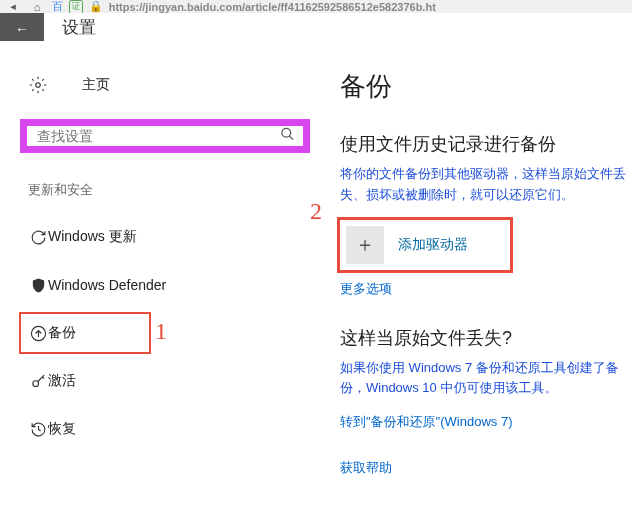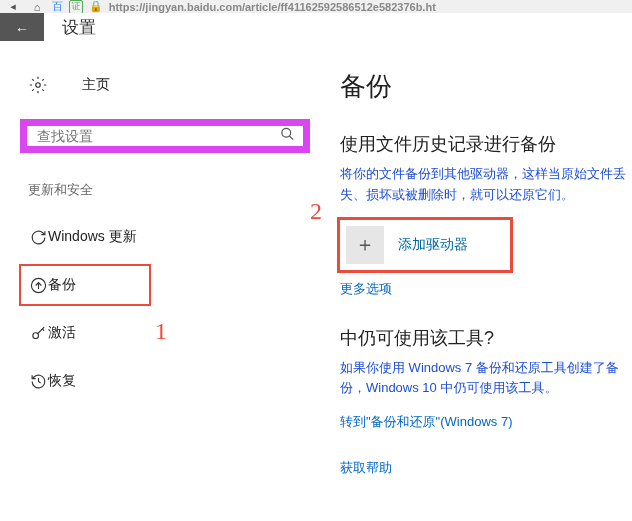--- a/index.html
+++ b/index.html
@@ -94,20 +94,28 @@
     <div class="nav-item">
       <span class="icon-shell">
         <svg width="17" height="17" viewBox="0 0 24 24" fill="none" stroke="currentColor" stroke-width="1.6">
             <path d="M21 12a9 9 0 1 1-3-6.7L21 8"></path>
             <path d="M21 3v5h-5"></path>
           </svg>
       </span>
       <span>Windows 更新</span>
     </div>
 
+    <div class="nav-item">
+      <span class="icon-shell">
+        <svg width="17" height="17" viewBox="0 0 24 24" fill="currentColor">
+            <path d="M12 2l8 3v6c0 5-3.4 9.6-8 11-4.6-1.4-8-6-8-11V5l8-3z"></path>
+          </svg>
+      </span>
+      <span>Windows Defender</span>
+    </div>
 
     <div class="nav-item selected">
       <span class="icon-shell">
         <svg width="17" height="17" viewBox="0 0 24 24" fill="none" stroke="currentColor" stroke-width="1.6">
             <circle cx="12" cy="12" r="10"></circle>
             <path d="M12 17V8m-4 4l4-4 4 4"></path>
           </svg>
       </span>
       <span>备份</span>
     </div>
@@ -142,21 +150,21 @@
       <h3>使用文件历史记录进行备份</h3>
       <p>将你的文件备份到其他驱动器，这样当原始文件丢失、损坏或被删除时，就可以还原它们。</p>
       <div class="add-drive">
         <div class="plus-box">＋</div>
         <span class="add-drive-label">添加驱动器</span>
       </div>
       <a class="link">更多选项</a>
     </div>
 
     <div class="block">
-      <h3>中仍可使用该工具?</h3>
+      <h3>这样当原始文件丢失?</h3>
       <p>如果你使用 Windows 7 备份和还原工具创建了备份，Windows 10 中仍可使用该工具。</p>
       <a class="link">转到"备份和还原"(Windows 7)</a>
     </div>
 
     <div class="block">
       <a class="link">获取帮助</a>
     </div>
   </div>
 </div>
 

